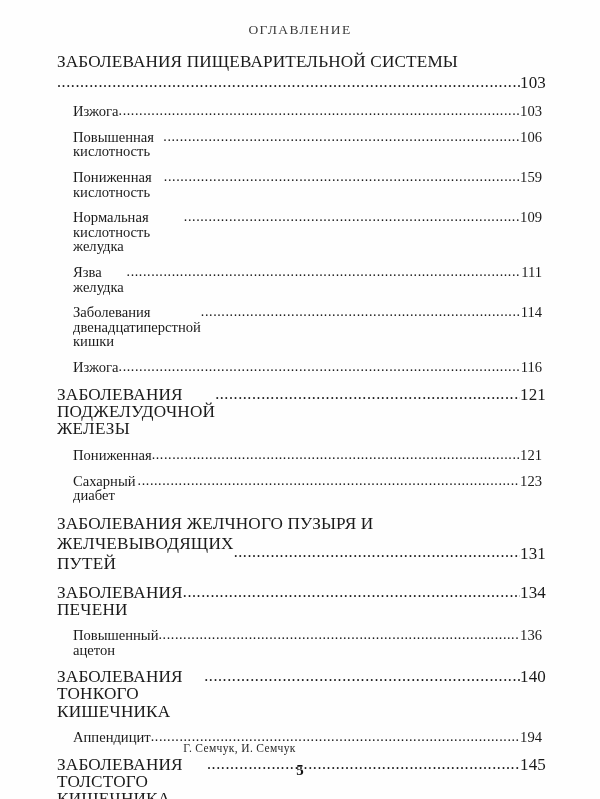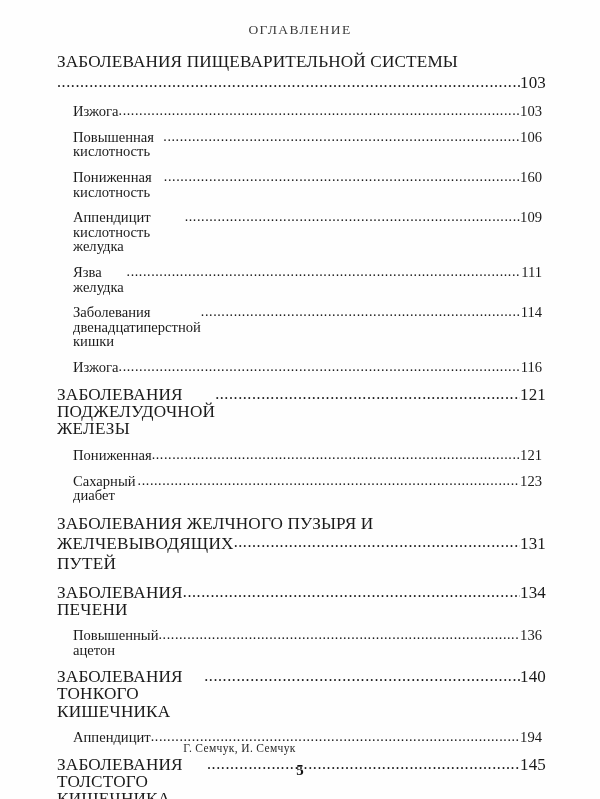--- a/index.html
+++ b/index.html
@@ -86,21 +86,21 @@
     display: block;
     margin-bottom: 10px;
   }
   .lvl1.wrap .head-line-1 {
     display: block;
     white-space: nowrap;
     line-height: 1.16;
   }
   .lvl1.wrap .head-line-2 {
     display: flex;
-    align-items: flex-start;
+    align-items: center;
     width: 100%;
     line-height: 1.16;
   }
 
   
   .lvl1.leaderbelow {
     display: block;
     margin-bottom: 10px;
   }
   .lvl1.leaderbelow .head-line-1 {
@@ -168,24 +168,24 @@
         <span class="page">103</span>
       </div>
       <div class="entry lvl2">
         <span class="title">Повышенная кислотность</span>
         <span class="leader"></span>
         <span class="page">106</span>
       </div>
       <div class="entry lvl2">
         <span class="title">Пониженная кислотность </span>
         <span class="leader"></span>
-        <span class="page">160</span>
-      </div>
-      <div class="entry lvl2">
-        <span class="title">Аппендицит кислотность желудка</span>
+        <span class="page">159</span>
+      </div>
+      <div class="entry lvl2">
+        <span class="title">Нормальная кислотность желудка</span>
         <span class="leader"></span>
         <span class="page">109</span>
       </div>
       <div class="entry lvl2">
         <span class="title">Язва желудка </span>
         <span class="leader"></span>
         <span class="page">111</span>
       </div>
       <div class="entry lvl2">
         <span class="title">Заболевания двенадцатиперстной кишки</span>

